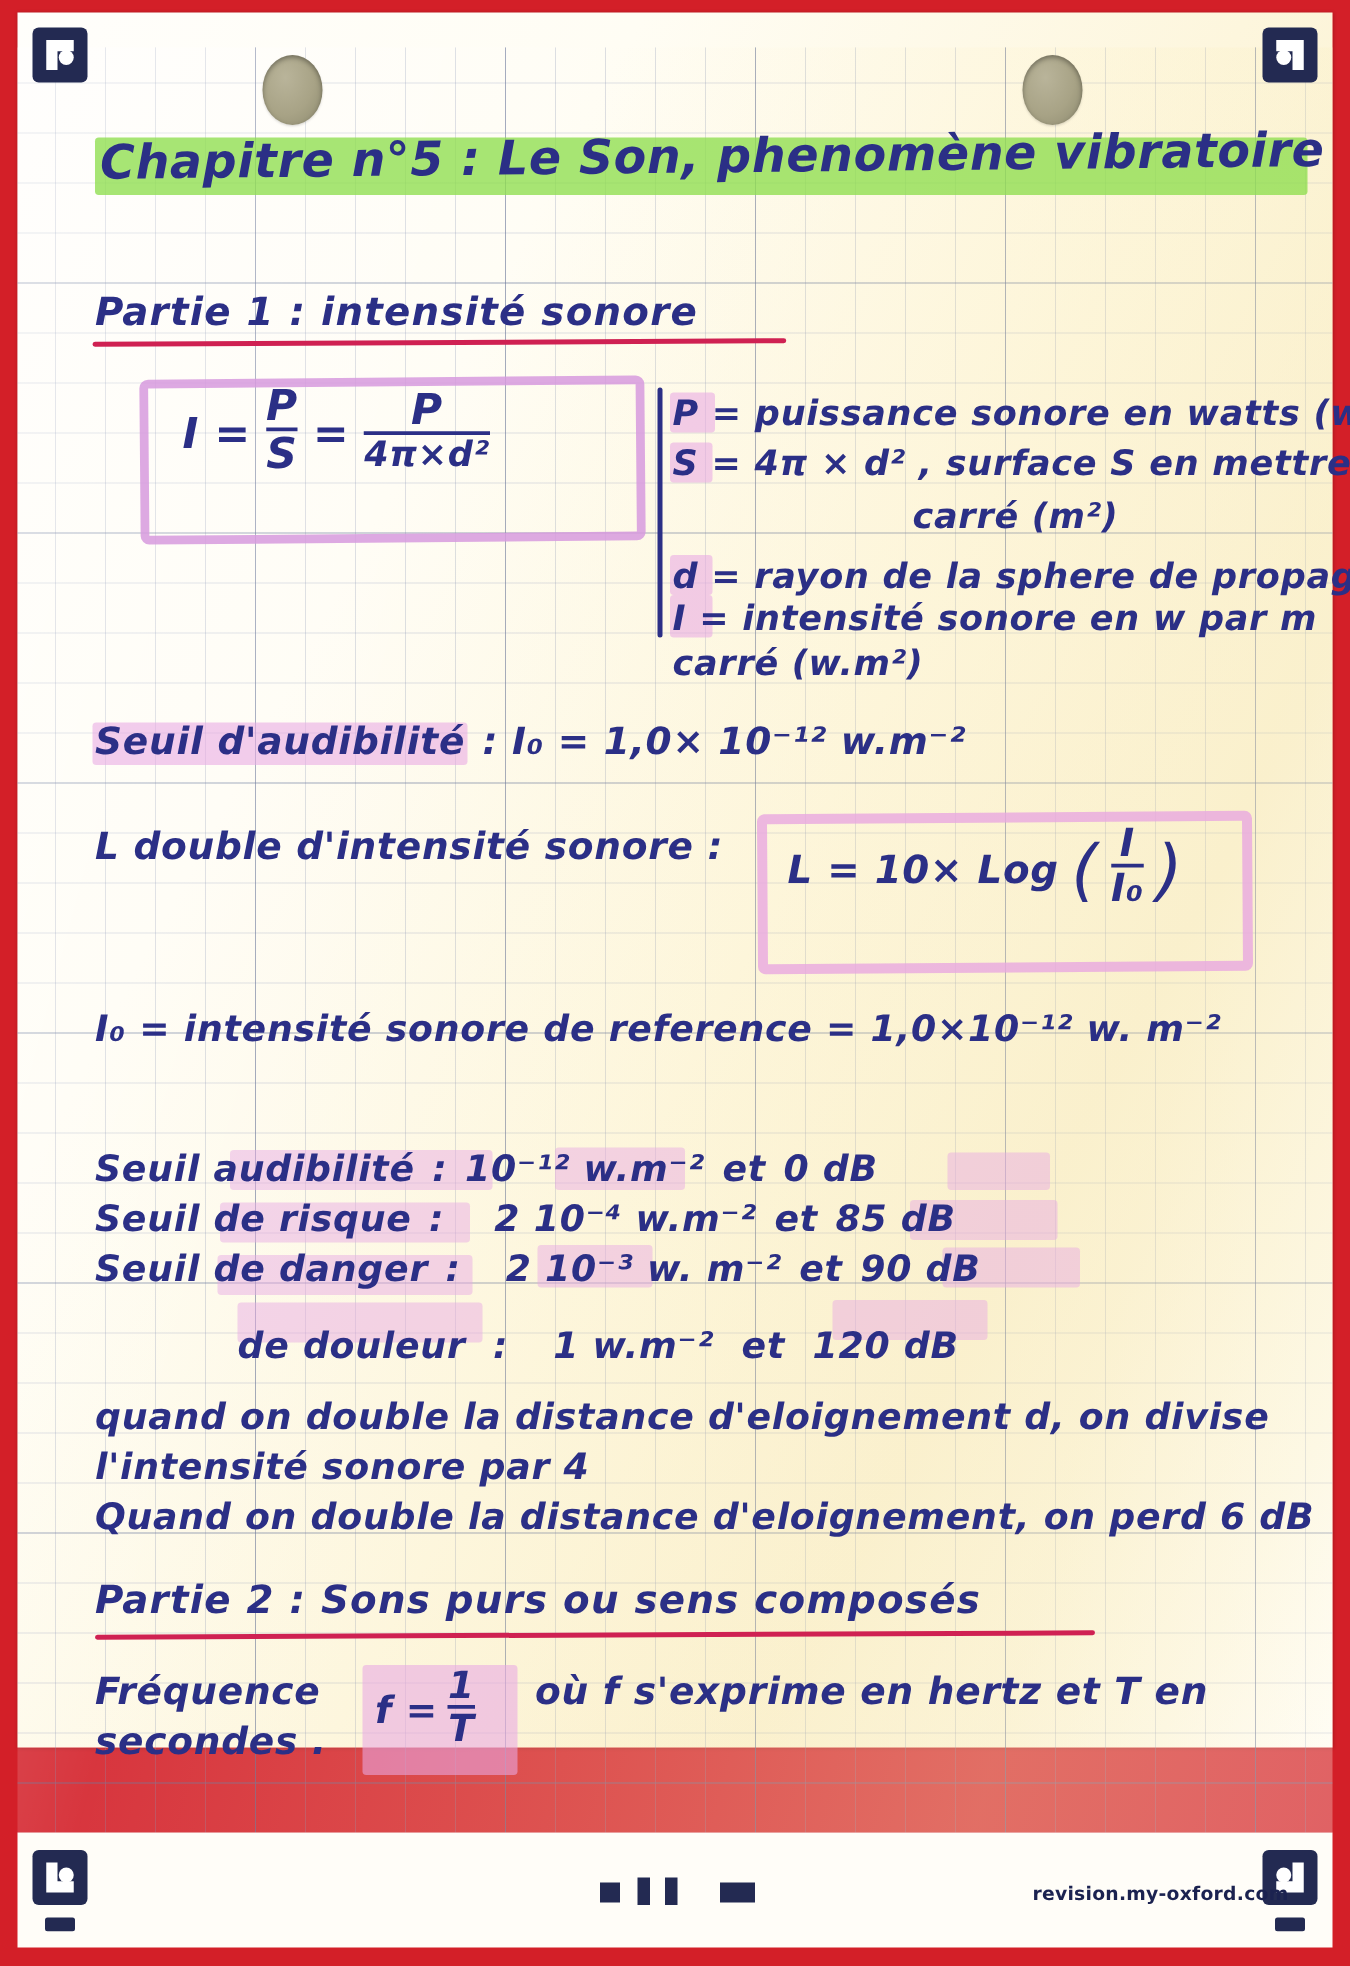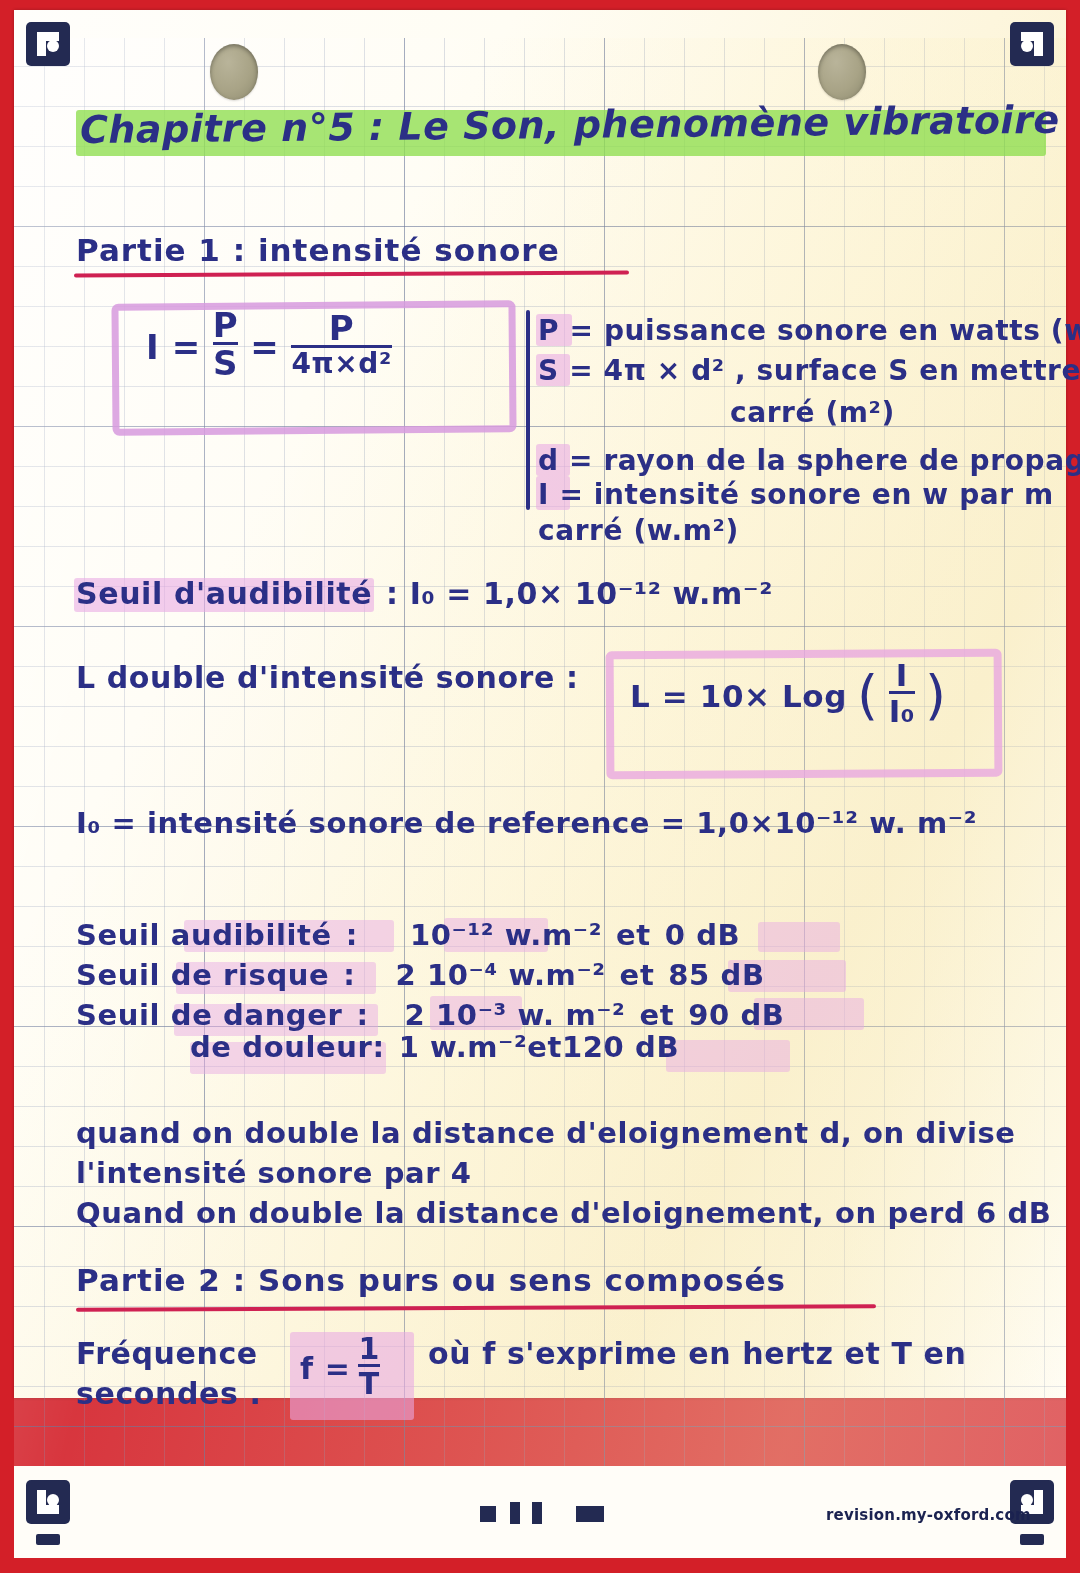--- a/index.html
+++ b/index.html
@@ -54,20 +54,21 @@
 
   
   .hw{
     position:absolute;
     color:#2b2f86;
     font-family:"DejaVu Sans",sans-serif;
     font-weight:600;
     letter-spacing:.6px;
     white-space:nowrap;
     transform-origin:left center;
+    font-style:italic;
   }
 
   
   .hl-green{
     position:absolute;background:#8ede4e;opacity:.78;border-radius:3px;
   }
   .hl-pink{
     position:absolute;background:#e9a9e4;opacity:.58;border-radius:3px;
   }
   .hl-pink.soft{opacity:.48}
@@ -199,21 +200,21 @@
     </div>
 
     <div class="hw" style="left:62px;top:796px;font-size:29px">I₀ = intensité sonore de reference = 1,0×10⁻¹² w. m⁻²</div>
 
     <div class="hl-pink soft" style="left:170px;top:910px;width:210px;height:32px"></div>
     <div class="hl-pink soft" style="left:430px;top:908px;width:104px;height:34px"></div>
     <div class="hl-pink soft" style="left:744px;top:912px;width:82px;height:30px"></div>
     <div class="hw" style="left:62px;top:908px;font-size:29px;display:flex;gap:14px;align-items:flex-start">
       <span>Seuil audibilité</span>
       <span>:</span>
-      <span style="margin-left:38px">10⁻¹² w.m⁻²</span>
+      <span style="">10⁻¹² w.m⁻²</span>
       <span>et</span>
       <span>0 dB</span>
     </div>
 
     <div class="hl-pink soft" style="left:162px;top:952px;width:200px;height:32px"></div>
     <div class="hl-pink soft" style="left:714px;top:950px;width:118px;height:32px"></div>
     <div class="hw" style="left:62px;top:948px;font-size:29px;display:flex;gap:14px;align-items:baseline">
       <span>Seuil de risque</span>
       <span>:</span>
       <span style="margin-left:26px">2 10⁻⁴ w.m⁻²</span>
@@ -227,21 +228,21 @@
     <div class="hw" style="left:62px;top:988px;font-size:29px;display:flex;gap:14px;align-items:flex-end">
       <span>Seuil de danger</span>
       <span>:</span>
       <span style="margin-left:22px">2 10⁻³ w. m⁻²</span>
       <span>et</span>
       <span>90 dB</span>
     </div>
 
     <div class="hl-pink soft" style="left:176px;top:1032px;width:196px;height:32px"></div>
     <div class="hl-pink soft" style="left:652px;top:1030px;width:124px;height:32px"></div>
-    <div class="hw" style="left:176px;top:1020px;font-size:29px;display:flex;gap:0;align-items:flex-end">
+    <div class="hw" style="left:176px;top:1049px;font-size:29px;display:flex;gap:22px;align-items:flex-end">
       <span>de douleur</span>
       <span>:</span>
       <span style="margin-left:14px">1 w.m⁻²</span>
       <span>et</span>
       <span>120 dB</span>
     </div>
 
     <div class="hw" style="left:62px;top:1106px;font-size:29px">quand on double la distance d'eloignement d, on divise</div>
     <div class="hw" style="left:62px;top:1146px;font-size:29px">l'intensité sonore par 4</div>
     <div class="hw" style="left:62px;top:1186px;font-size:29px">Quand on double la distance d'eloignement, on perd 6 dB</div>

